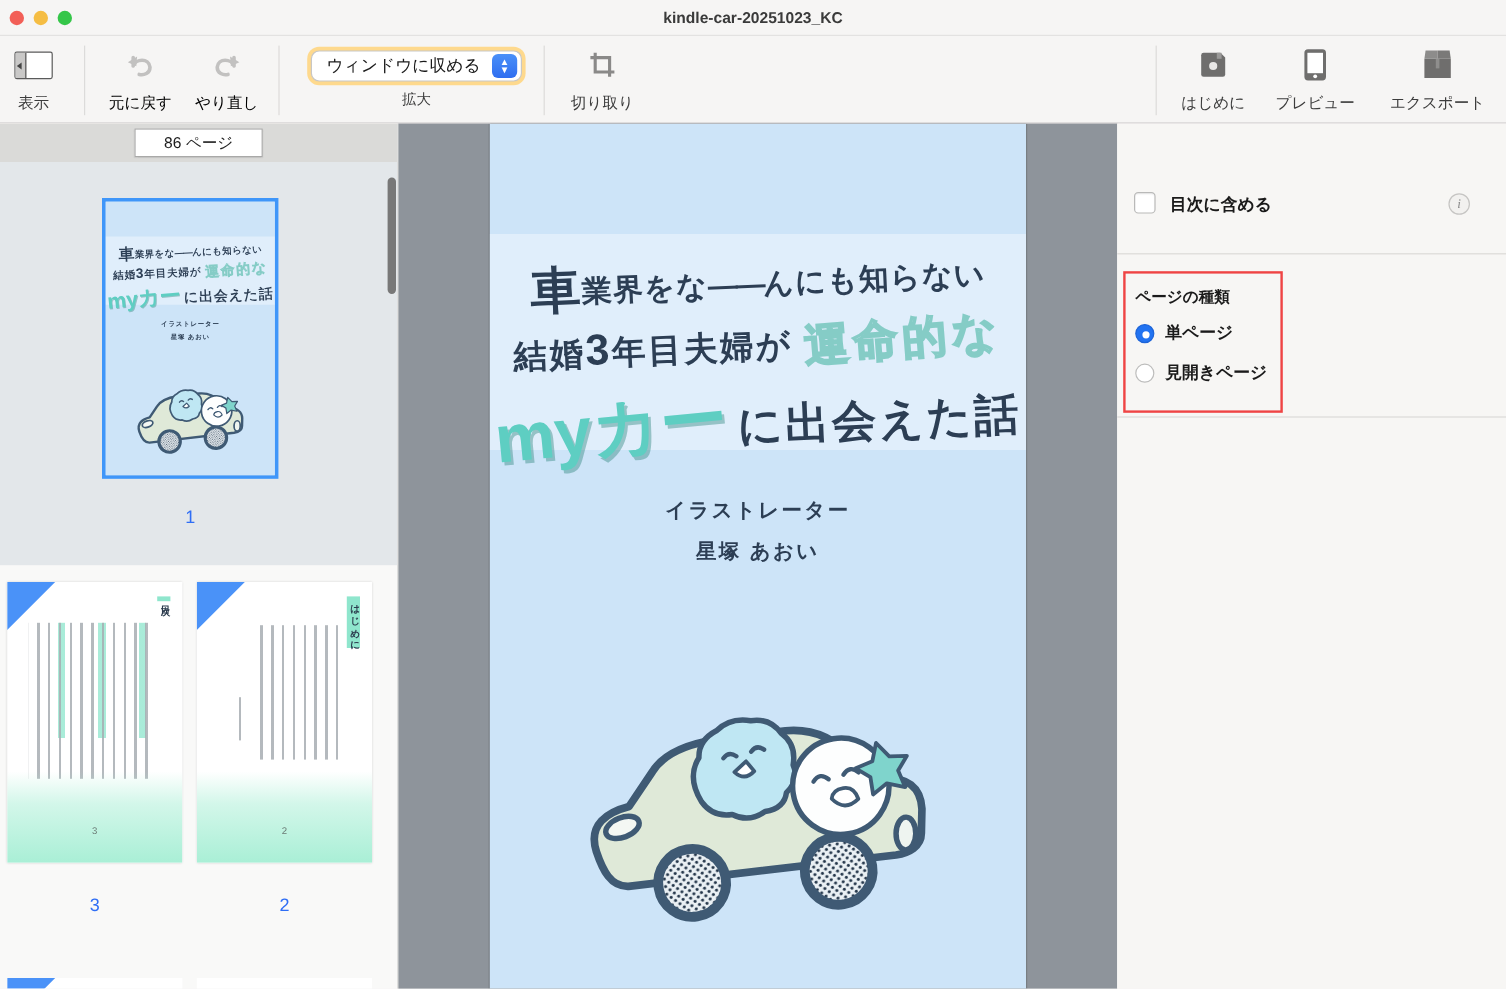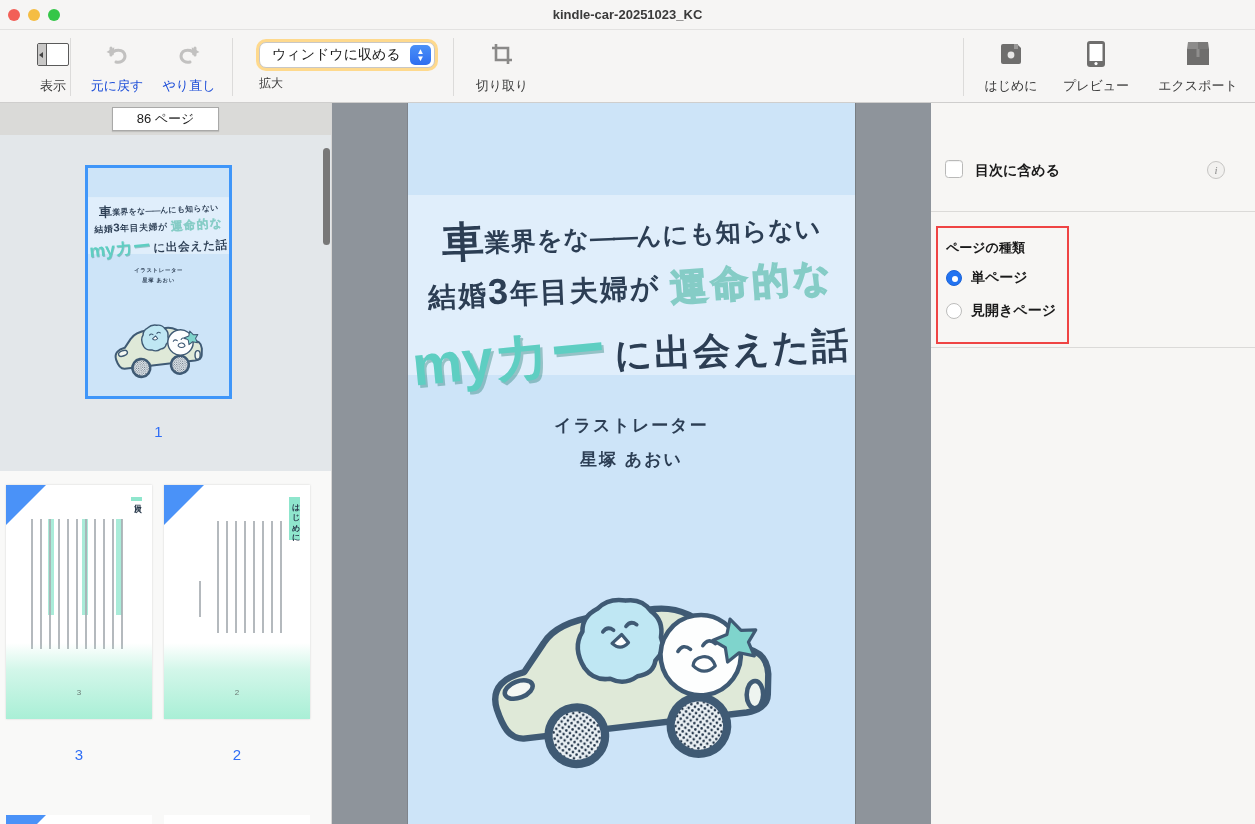--- a/index.html
+++ b/index.html
@@ -13,28 +13,28 @@
   .tl-red { left:8px;  background:#f25f57; }
   .tl-yellow { left:28px; background:#f5bd43; }
   .tl-green { left:48px; background:#35c649; }
   .window-title { position:absolute; left:0; right:0; top:7px; text-align:center; font-size:13px; font-weight:bold; color:#3a3a3a; }
 
   
   .toolbar { position:absolute; left:0; top:30px; width:1255px; height:73px; background:#f6f5f4; border-bottom:1px solid #cfcecd; }
   .tb-item { position:absolute; top:9px; height:56px; display:flex; flex-direction:column; align-items:center; justify-content:space-between; }
   .tb-icon { height:30px; display:flex; align-items:center; justify-content:center; }
   .tb-label { font-size:13px; color:#3c3c3c; white-space:nowrap; }
-  .tb-item.disabled .tb-label { color:#1d4ed8; }
+  .tb-item.disabled .tb-label { color:#000000; }
   .tb-sep { position:absolute; top:8px; width:1px; height:58px; background:#dcdbda; }
 
   .icon-show { width:32px; height:23px; border:1.5px solid #5a5a5a; border-radius:2px; background:#fff; position:relative; }
   .icon-show::before { content:""; position:absolute; left:0; top:0; bottom:0; width:8px; background:#c9c8c7; border-right:1.5px solid #5a5a5a; }
   .icon-show::after { content:""; position:absolute; left:1px; top:8px; border-top:3px solid transparent; border-bottom:3px solid transparent; border-right:4px solid #444; }
 
-  .zoom-group { position:absolute; top:12px; display:flex; flex-direction:column; }
+  .zoom-group { position:absolute; top:12px; display:flex; flex-direction:column; align-items:center; }
   .zoom-select { width:176px; height:26px; background:#fff; border:1px solid #c8c7c6; border-radius:7px; display:flex; align-items:center; justify-content:space-between; padding-left:12px; padding-right:3px; box-shadow:0 0 0 3px rgba(255,214,130,0.9); }
   .zoom-select-text { font-size:14px; color:#1a1a1a; }
   .zoom-stepper { width:21px; height:20px; border-radius:5px; background:linear-gradient(#4a90f8,#2f6ef0); display:flex; flex-direction:column; align-items:center; justify-content:center; gap:1px; }
   .zoom-stepper span { color:#fff; font-size:8px; line-height:6px; }
   .zoom-caption { margin-top:7px; font-size:12px; color:#3c3c3c; }
 
   
   .main { position:absolute; left:0; top:103px; width:1255px; height:721px; }
 
   
@@ -107,21 +107,21 @@
 <div id="app">
 
   <div class="titlebar">
     <span class="traffic tl-red"></span>
     <span class="traffic tl-yellow"></span>
     <span class="traffic tl-green"></span>
     <div class="window-title">kindle-car-20251023_KC</div>
   </div>
 
   <div class="toolbar">
-    <div class="tb-item" style="left:28px; width:50px;">
+    <div class="tb-item" style="left:3px; width:50px;">
       <div class="tb-icon">
           <span class="icon-show"></span>
         </div>
       <span class="tb-label">表示</span>
     </div>
     <div class="tb-sep" style="left:70px;"></div>
 
     <div class="tb-item disabled" style="left:84px; width:66px;">
       <div class="tb-icon">
         <svg width="26" height="24" viewBox="0 0 26 24">

